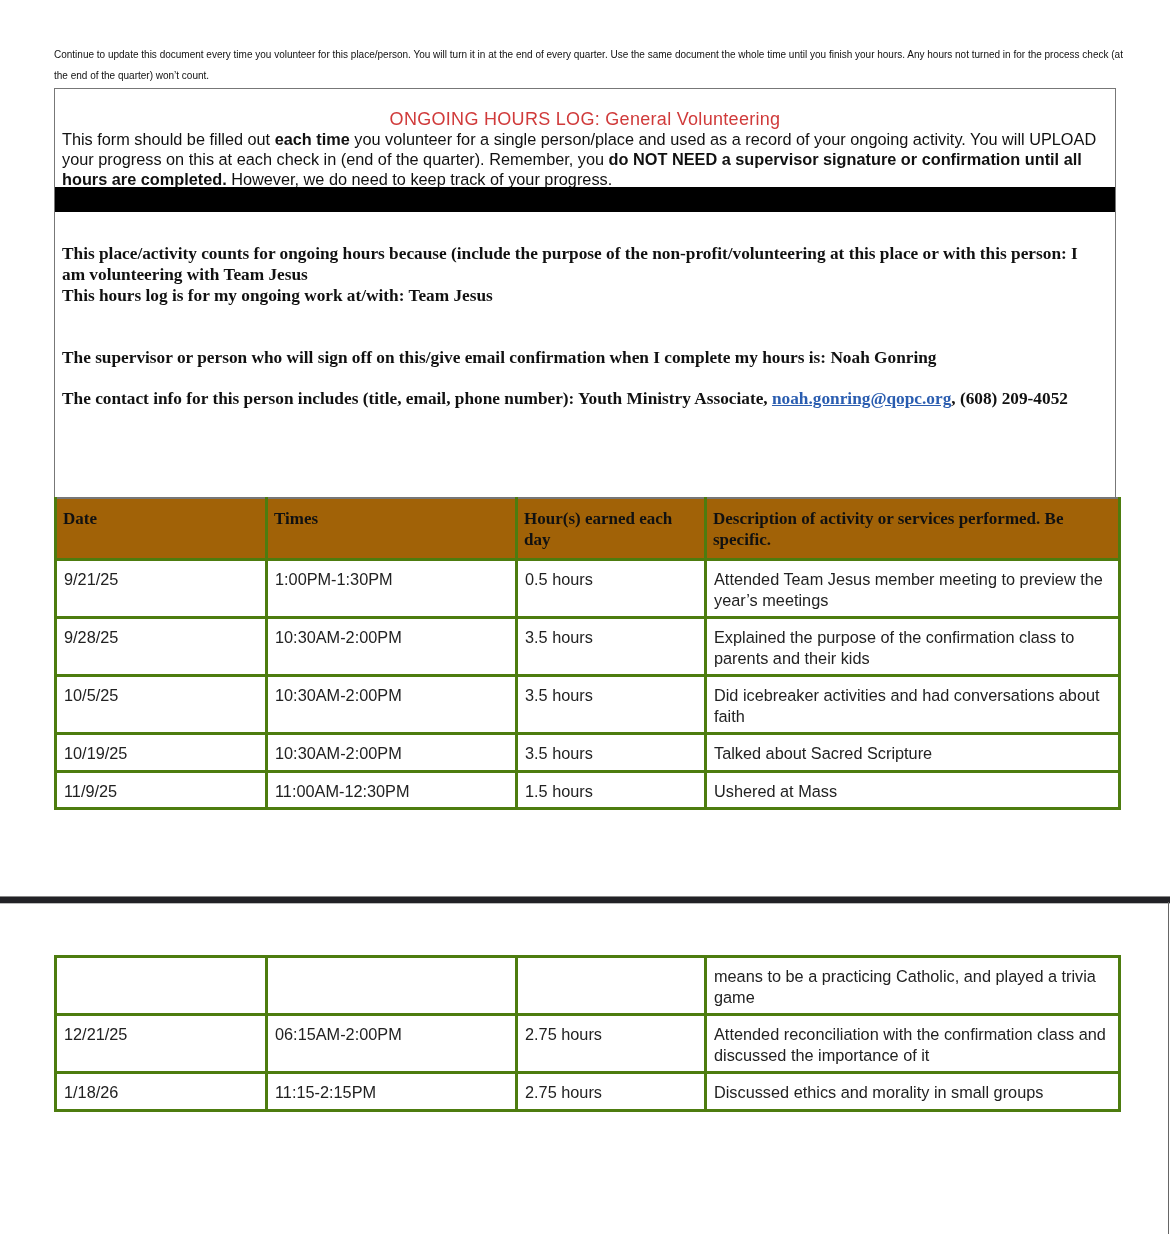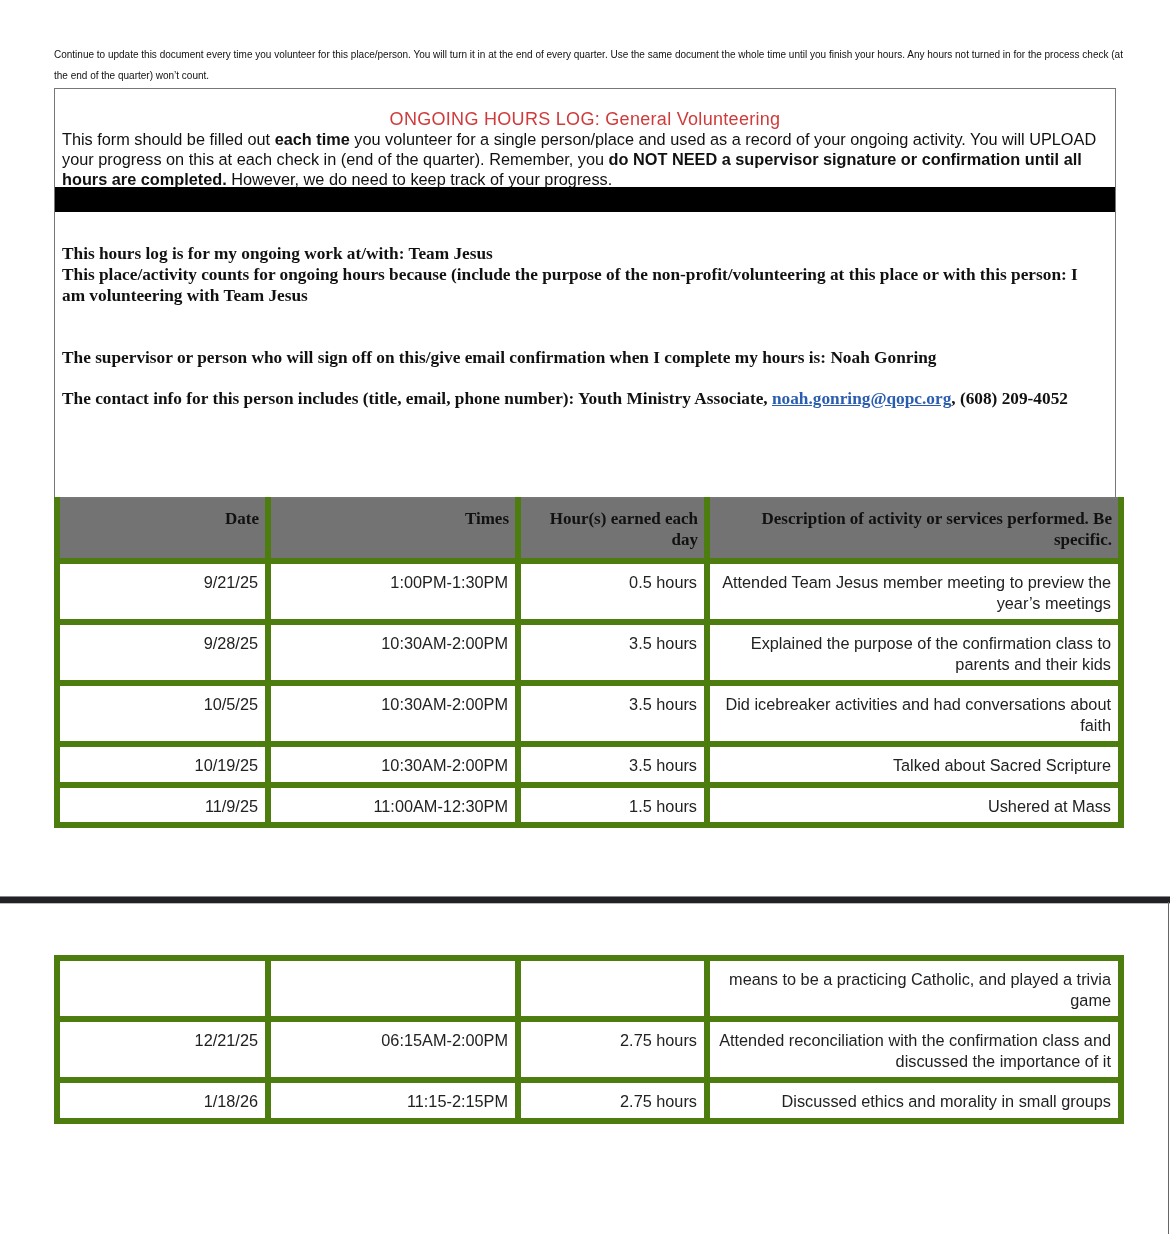--- a/index.html
+++ b/index.html
@@ -28,25 +28,25 @@
   }
   .info {
     position: absolute; left: 7px; right: 10px; font-weight: bold; font-size: 17.3px; line-height: 21px; color: #111;
   }
   .info a { color: #2a5db0; text-decoration: underline; }
 
   table.log {
     position: absolute; left: 54px; border-collapse: collapse; table-layout: fixed; width: 1064px;
   }
   table.log td, table.log th {
-    border: 6px solid #4d7c0f; vertical-align: top; box-sizing: border-box; text-align: right;
+    border: 3px solid #4d7c0f; vertical-align: top; box-sizing: border-box;
   }
   table.log th {
-    background: #737373; font-family: "Liberation Serif", serif; font-weight: bold; font-size: 17px; line-height: 21px;
-    padding: 9px 6px 8px; text-align: right; color: #111; border-top: 2px solid #777;
+    background: #a16207; font-family: "Liberation Serif", serif; font-weight: bold; font-size: 17px; line-height: 21px;
+    padding: 9px 6px 8px; text-align: left; color: #111; border-top: 2px solid #777;
   }
   table.log td {
     font-family: "Liberation Sans", sans-serif; font-size: 16.3px; line-height: 20.5px; padding: 8px 7px 6px; color: #222;
   }
   table.log tr.double td { height: 58px; }
   table.log tr.single td { height: 37px; }
   .c1 { width: 211px; } .c2 { width: 250px; } .c3 { width: 189px; } .c4 { width: 414px; }
 
   .pagebreak {
     position: absolute; left: 0; top: 896px; width: 1170px; height: 6px; background: #222226;
@@ -62,22 +62,22 @@
 <div class="intro sans">Continue to update this document every time you volunteer for this place/person. You will turn it in at the end of every quarter. Use the same document the whole time until you finish your hours. Any hours not turned in for the process check (at the end of the quarter) won’t count.</div>
 
 <div class="box">
   <div class="title sans" style="color: rgb(208, 58, 58);">ONGOING HOURS LOG: General Volunteering</div>
   <div class="instructions sans">
     <span>This form should be filled out </span><b>each time</b><span> you volunteer for a single person/place and used as a record of your ongoing activity. You will UPLOAD your progress on this at each check in (end of the quarter). Remember, you </span><b>do NOT NEED a supervisor signature or confirmation until all hours are completed.</b><span> However, we do need to keep track of your progress.</span>
   </div>
   <div class="blackbar"></div>
 
   <div class="info serif" style="top:154px;">
+    <div>This place/activity counts for ongoing hours because (include the purpose of the non-profit/volunteering at this place or with this person: I am volunteering with Team Jesus</div>
     <div>This hours log is for my ongoing work at/with: Team Jesus</div>
-    <div>This place/activity counts for ongoing hours because (include the purpose of the non-profit/volunteering at this place or with this person: I am volunteering with Team Jesus</div>
   </div>
   <div class="info serif" style="top:258px;">The supervisor or person who will sign off on this/give email confirmation when I complete my hours is: Noah Gonring</div>
   <div class="info serif" style="top:299px;">
     <span>The contact info for this person includes (title, email, phone number): Youth Ministry Associate, </span><a>noah.gonring@qopc.org</a><span>, (608) 209-4052</span>
   </div>
 </div>
 
 <table class="log" style="top:497px;">
   <colgroup>
       <col class="c1">

